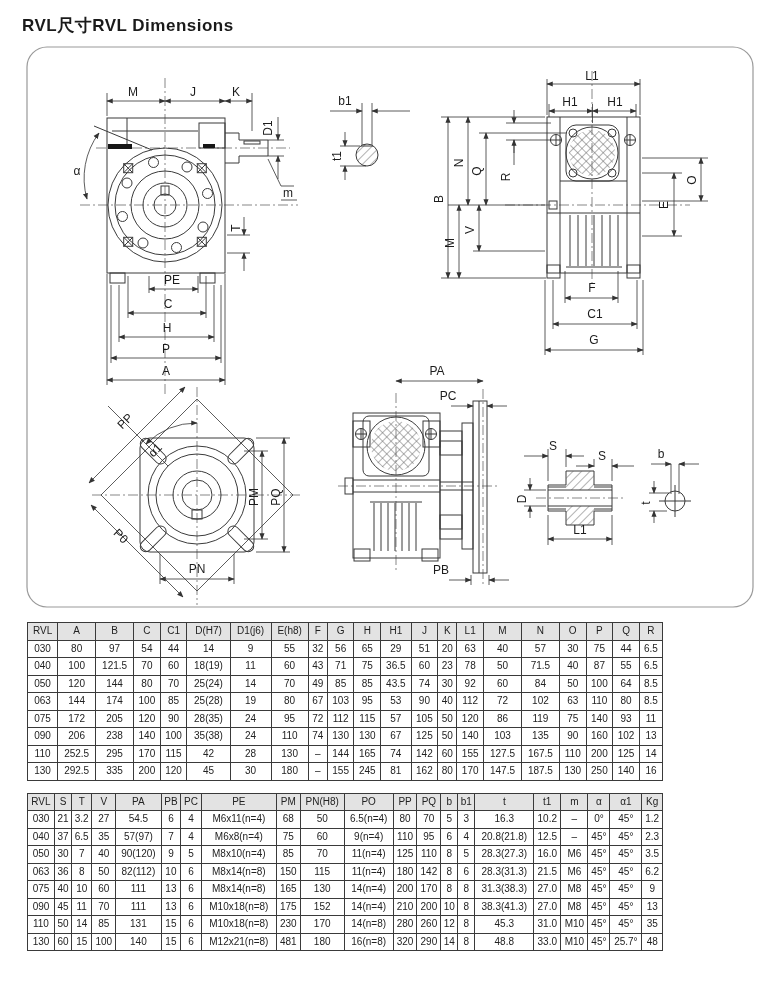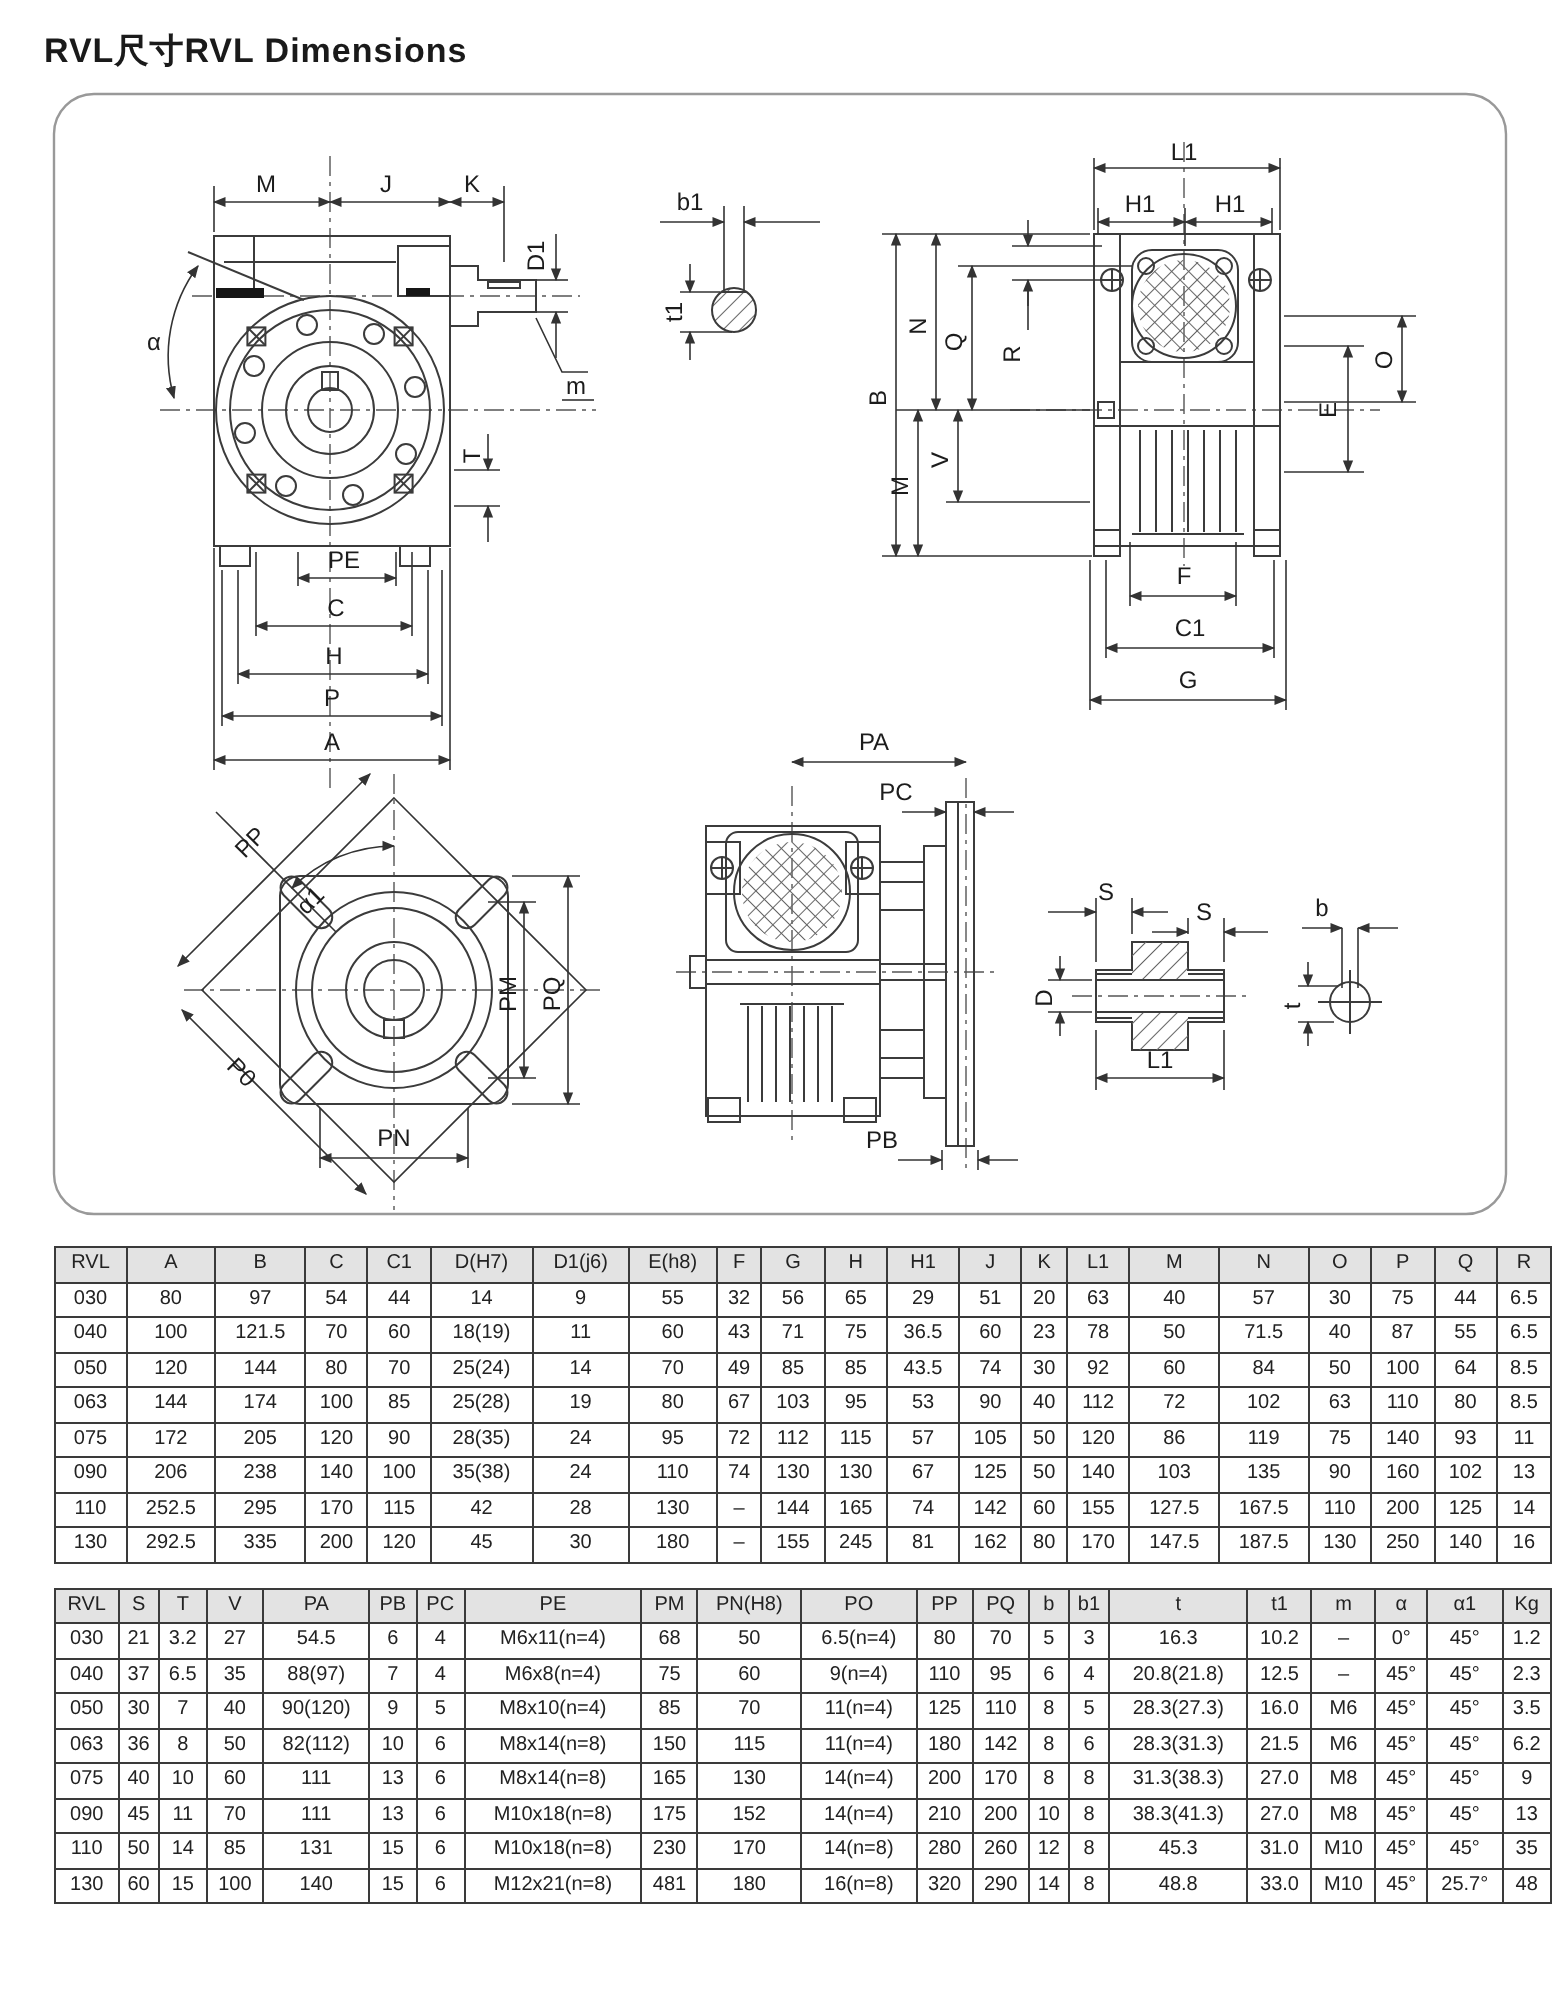--- a/index.html
+++ b/index.html
@@ -6,21 +6,21 @@
   body{width:778px;height:1000px;overflow:hidden;font-family:"Liberation Sans",sans-serif;color:#1a1a1a;}
   .title{margin:14px 0 6px 22px;font-size:17px;font-weight:bold;letter-spacing:.5px;}
   .title .en{margin-left:0;}
   svg text{font-family:"Liberation Sans",sans-serif;font-size:12px;fill:#1c1c1c;text-anchor:middle;}
   .dr{stroke:#3b3b3b;stroke-width:1;fill:none;}
   .drh{stroke:#3b3b3b;stroke-width:1;}
   .nh{stroke:none;}
   .drf{fill:#161616;stroke:none;}
   .dim{stroke:#333;stroke-width:.8;fill:none;}
   .cl{stroke:#555;stroke-width:.7;fill:none;stroke-dasharray:10 3 2 3;}
-  .dim-table{border-collapse:collapse;width:749px;margin:0 0 12px 27px;}
+  .dim-table{border-collapse:collapse;width:636px;margin:0 0 12px 27px;}
   .dim-table th,.dim-table td{border:1px solid #3a3a3a;text-align:center;vertical-align:middle;
     font-size:10px;font-weight:normal;padding:2px 1px;line-height:1.25;white-space:nowrap;color:#222;}
   .dim-table th{background:#e3e3e3;}
 </style>
 </head>
 <body>
 
 
 
 <div class="title">
@@ -639,21 +639,21 @@
         <td>–</td>
         <td>0°</td>
         <td>45°</td>
         <td>1.2</td>
       </tr>
       <tr>
         <td>040</td>
         <td>37</td>
         <td>6.5</td>
         <td>35</td>
-        <td>88(97)</td>
+        <td>57(97)</td>
         <td>7</td>
         <td>4</td>
         <td>M6x8(n=4)</td>
         <td>75</td>
         <td>60</td>
         <td>9(n=4)</td>
         <td>110</td>
         <td>95</td>
         <td>6</td>
         <td>4</td>

